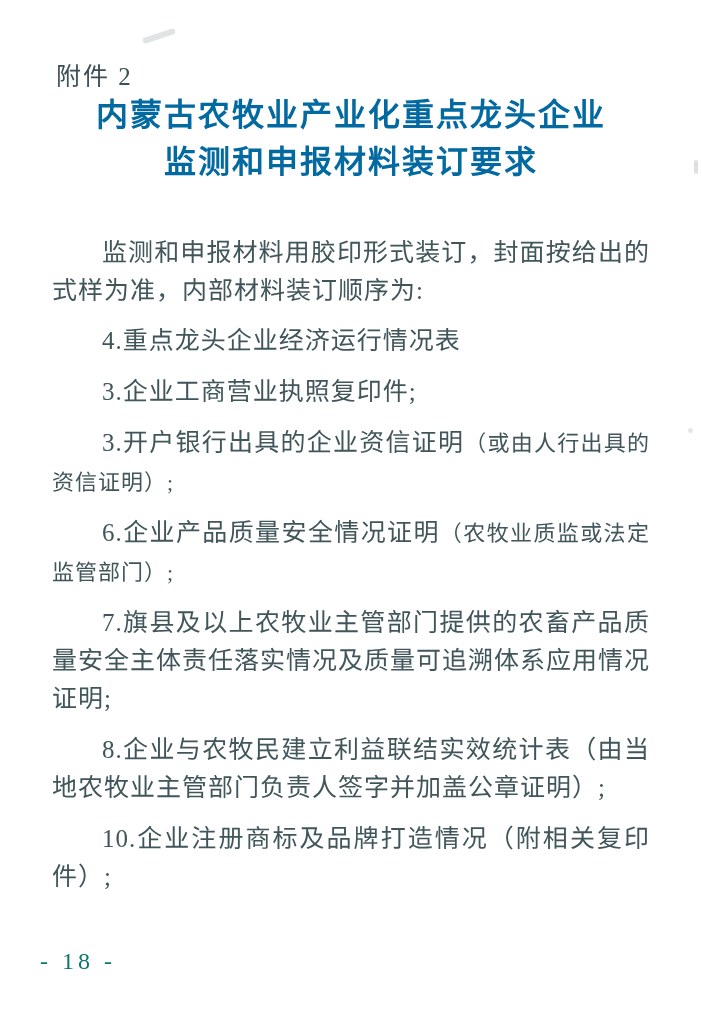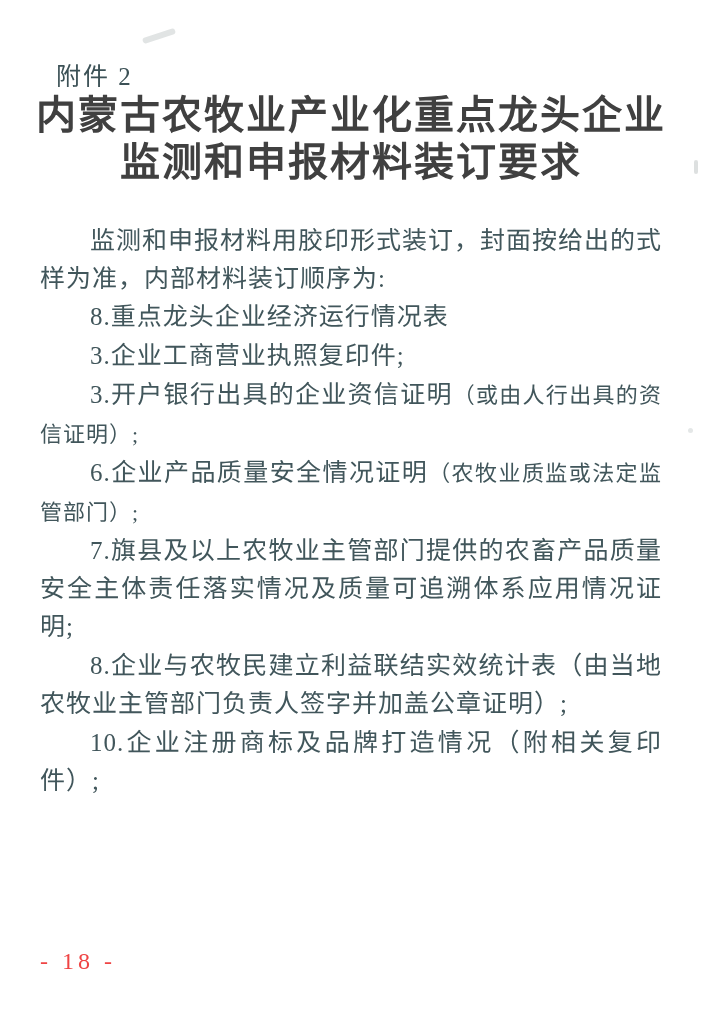--- a/index.html
+++ b/index.html
@@ -25,50 +25,50 @@
     color: #3c5156;
   }
   .title-block {
     position: absolute;
     left: 0;
     top: 92px;
     width: 100%;
     text-align: center;
     font-family: "Liberation Sans", "DejaVu Sans", sans-serif;
     font-weight: 700;
-    font-size: 40px;
+    font-size: 32px;
     line-height: 47px;
     letter-spacing: 2px;
-    color: #404040;
+    color: #0369a1;
   }
   .content {
     position: absolute;
     left: 40px;
     right: 40px;
     top: 222px;
     font-size: 25px;
     line-height: 38px;
     letter-spacing: 1px;
     text-align: justify;
     color: #41565b;
   }
   .content p {
-    margin: 0;
+    margin: 12px;
     text-indent: 2em;
   }
   .note {
     font-size: 22px;
   }
   .page-number {
     position: absolute;
     left: 40px;
     top: 948px;
     font-size: 24px;
     letter-spacing: 4px;
-    color: #ef4444;
+    color: #0f766e;
   }
   
   .artifact {
     position: absolute;
     background: #d9dddd;
     pointer-events: none;
   }
   .artifact.a1 {
     left: 142px;
     top: 33px;
@@ -107,21 +107,21 @@
   <div class="attachment-label">附件 2</div>
 
   <div class="title-block">
     <div>内蒙古农牧业产业化重点龙头企业</div>
     <div>监测和申报材料装订要求</div>
   </div>
 
   <div class="content">
     <p class="intro">监测和申报材料用胶印形式装订，封面按给出的式样为准，内部材料装订顺序为:</p>
 
-    <p class="item"><span>8.重点龙头企业经济运行情况表</span><span class="note"></span></p>
+    <p class="item"><span>4.重点龙头企业经济运行情况表</span><span class="note"></span></p>
     <p class="item"><span>3.企业工商营业执照复印件;</span><span class="note"></span></p>
     <p class="item"><span>3.开户银行出具的企业资信证明</span><span class="note">（或由人行出具的资信证明）;</span></p>
     <p class="item"><span>6.企业产品质量安全情况证明</span><span class="note">（农牧业质监或法定监管部门）;</span></p>
     <p class="item"><span>7.旗县及以上农牧业主管部门提供的农畜产品质量安全主体责任落实情况及质量可追溯体系应用情况证明;</span><span class="note"></span></p>
     <p class="item"><span>8.企业与农牧民建立利益联结实效统计表（由当地农牧业主管部门负责人签字并加盖公章证明）;</span><span class="note"></span></p>
     <p class="item"><span>10.企业注册商标及品牌打造情况（附相关复印件）;</span><span class="note"></span></p>
 
   </div>
 
   <div class="page-number">- 18 -</div>

